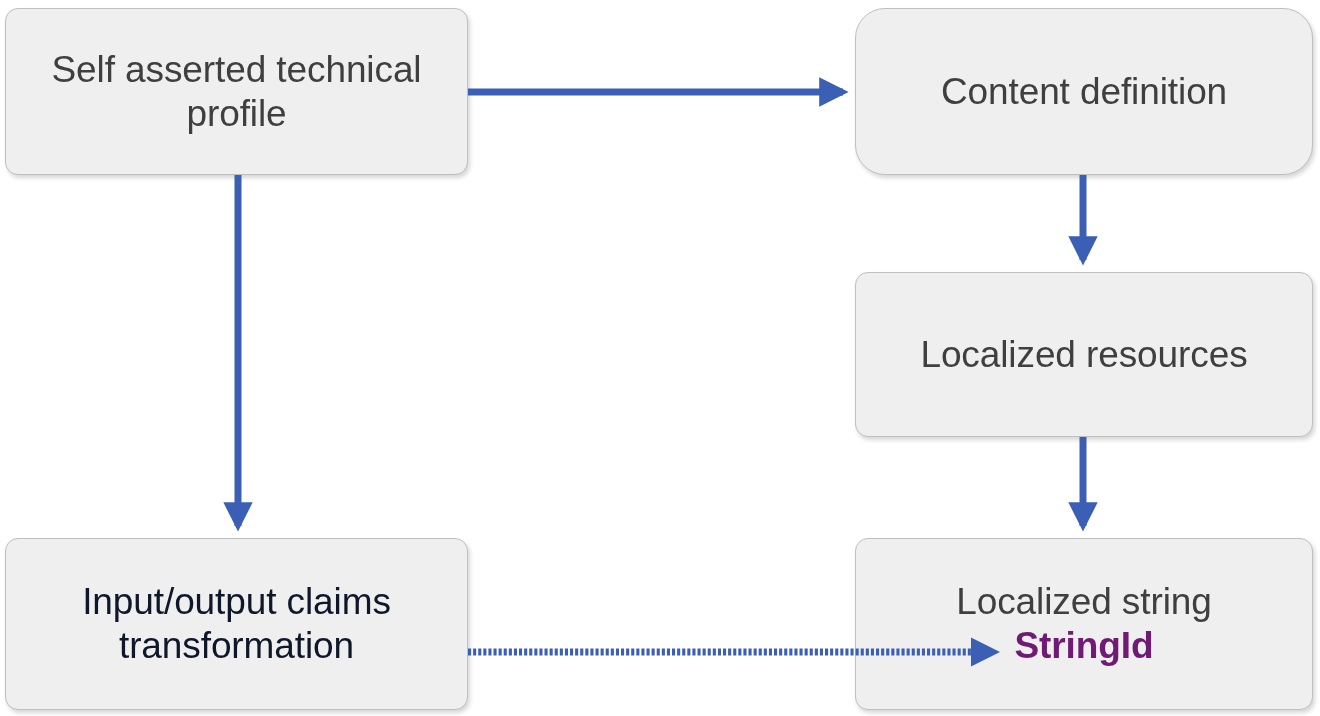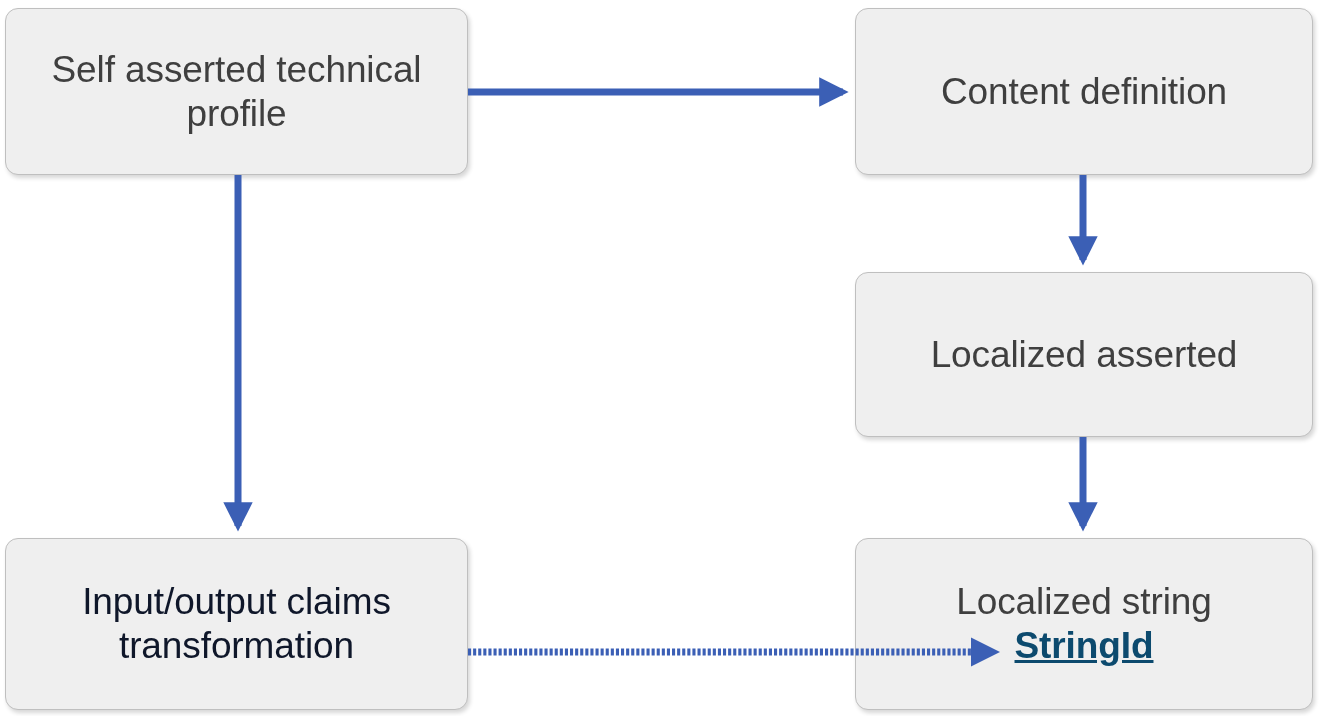--- a/index.html
+++ b/index.html
@@ -40,22 +40,21 @@
   }
   .node-label {
     display: block;
     width: 100%;
     white-space: pre-line;
   }
   .node-sub {
     display: block;
     width: 100%;
     font-weight: bold;
-    color: #0c4a6e;
-    text-decoration: underline;
+    color: #701a75;
   }
 
   
   #node-self-asserted   { left: 5px;   top: 8px;   width: 463px; height: 167px; }
   #node-content-def     { left: 855px; top: 8px;   width: 458px; height: 167px; }
   #node-localized-res   { left: 855px; top: 272px; width: 458px; height: 165px; }
   #node-claims-transform{ left: 5px;   top: 538px; width: 463px; height: 172px; }
   #node-localized-str   { left: 855px; top: 538px; width: 458px; height: 172px; }
 
   
@@ -87,26 +86,26 @@
     <line x1="1083" y1="175" x2="1083" y2="260" stroke="#3B5FB5" stroke-width="7" marker-end="url(#arrowhead)"></line>
 
     <line x1="1083" y1="437" x2="1083" y2="526" stroke="#3B5FB5" stroke-width="7" marker-end="url(#arrowhead)"></line>
   </svg>
 
   <div class="node" id="node-self-asserted" style="background: rgb(239, 239, 239); border-color: rgb(191, 191, 191); color: rgb(63, 63, 63);">
     <span class="node-label">Self asserted technical
 profile</span>
   </div>
 
-  <div class="node" id="node-content-def" style="background: rgb(239, 239, 239); border-color: rgb(191, 191, 191); color: rgb(63, 63, 63);">
+  <div class="node" id="node-content-def" style="background: rgb(239, 239, 239); border-color: rgb(191, 191, 191); color: rgb(63, 63, 63); border-radius: 30px;">
     <span class="node-label">Content definition</span>
   </div>
 
   <div class="node" id="node-localized-res" style="background: rgb(239, 239, 239); border-color: rgb(191, 191, 191); color: rgb(63, 63, 63);">
-    <span class="node-label">Localized asserted</span>
+    <span class="node-label">Localized resources</span>
   </div>
 
   <div class="node" id="node-claims-transform" style="background: rgb(239, 239, 239); border-color: rgb(191, 191, 191); color: #0f172a;">
     <span class="node-label">Input/output claims
 transformation</span>
   </div>
 
   <div class="node" id="node-localized-str" style="background: rgb(239, 239, 239); border-color: rgb(191, 191, 191); color: rgb(63, 63, 63); padding-left: 14px;">
     <span style="width:100%;">
       <span class="node-label">Localized string</span>

